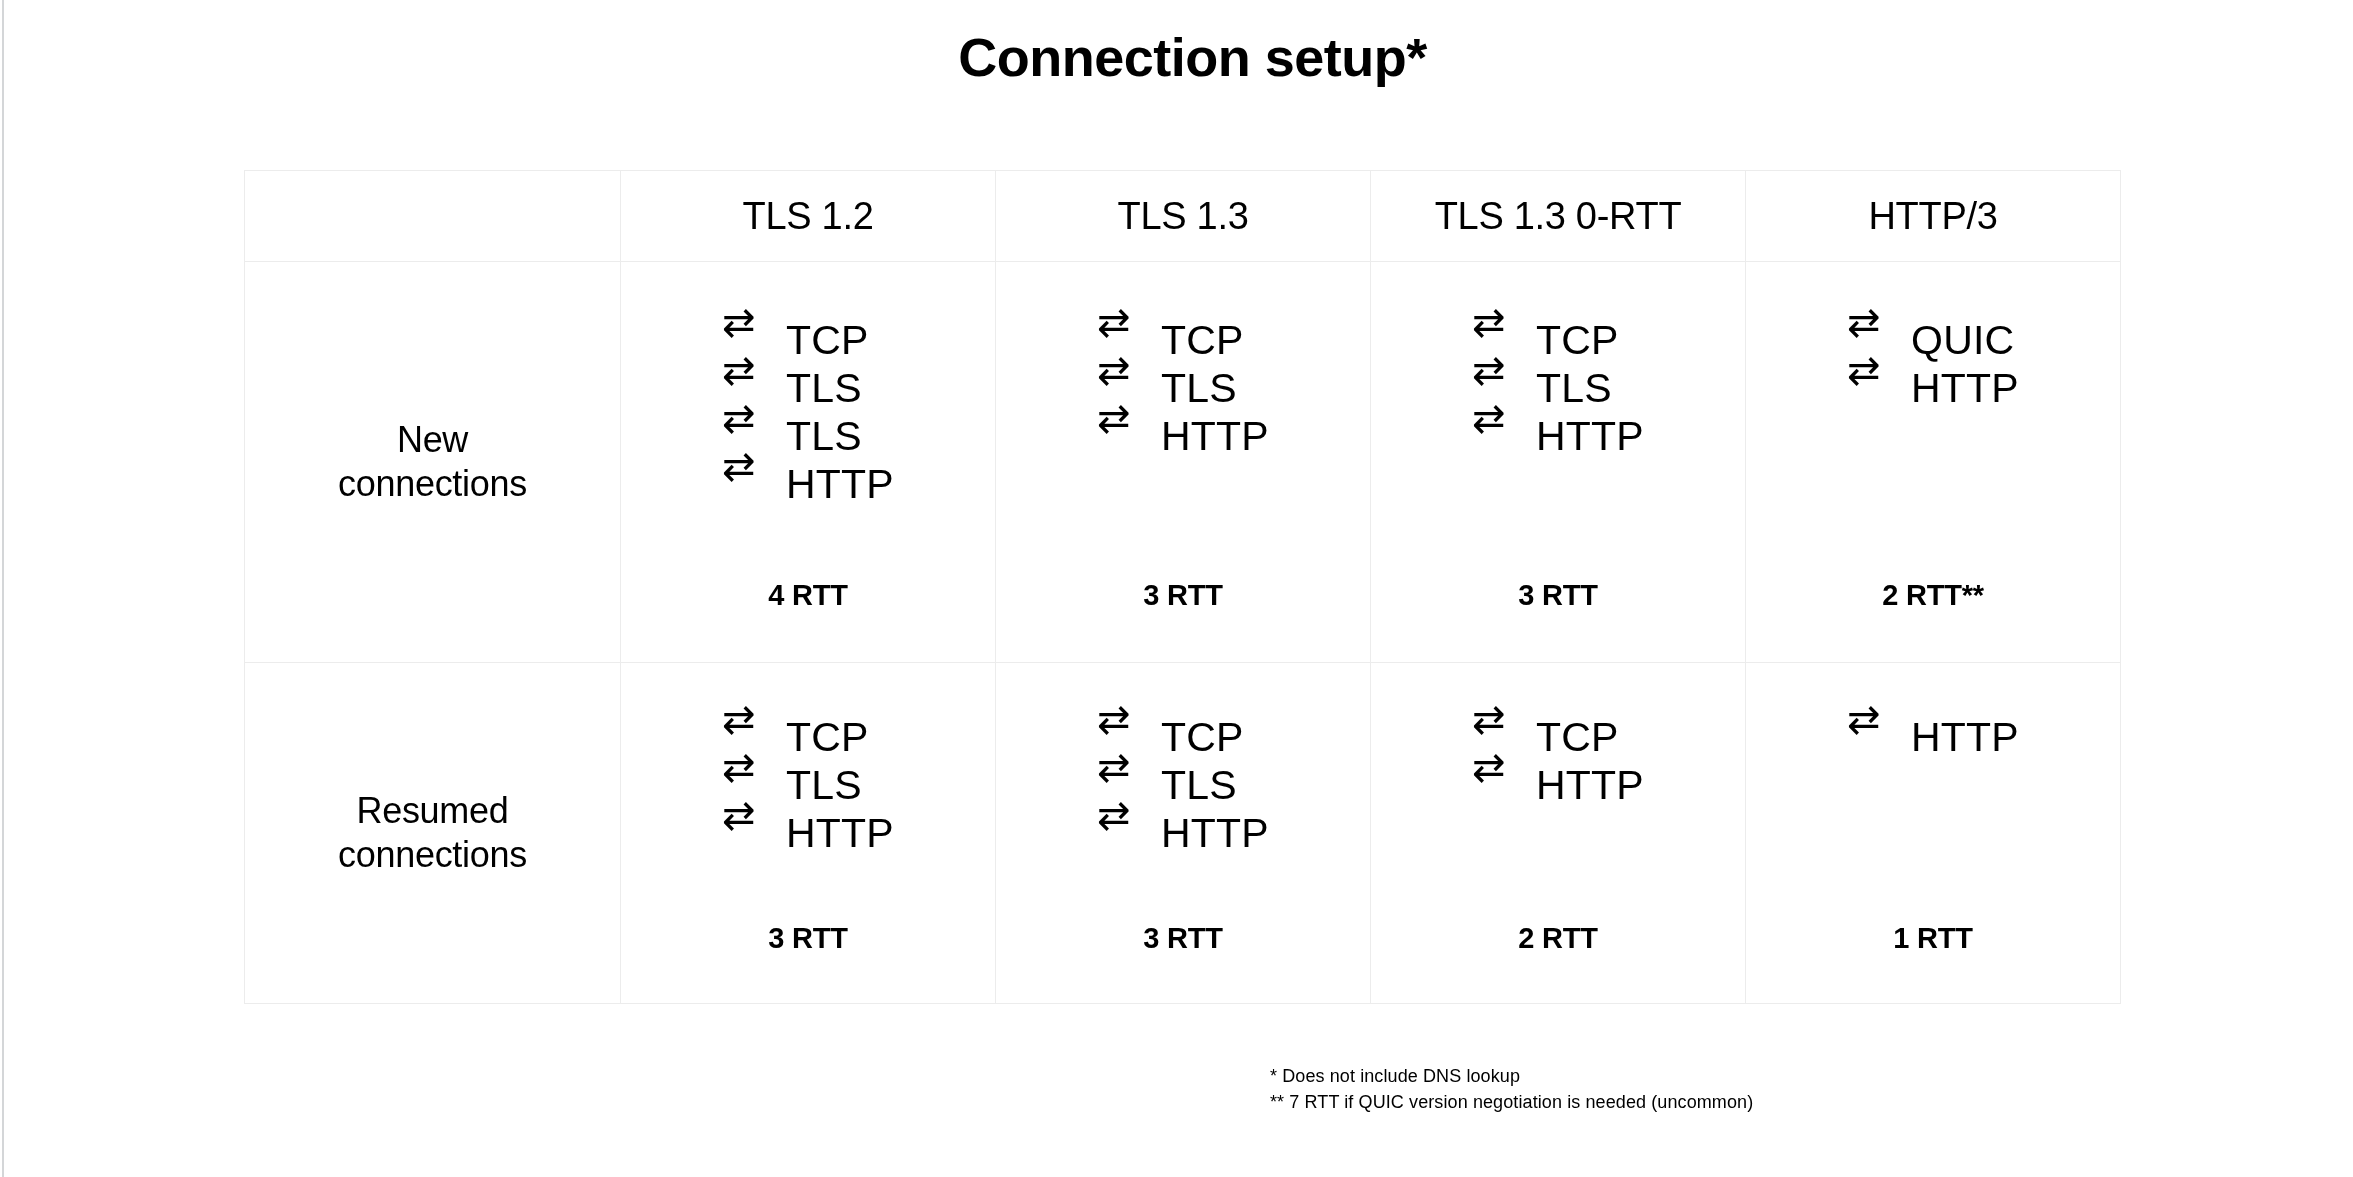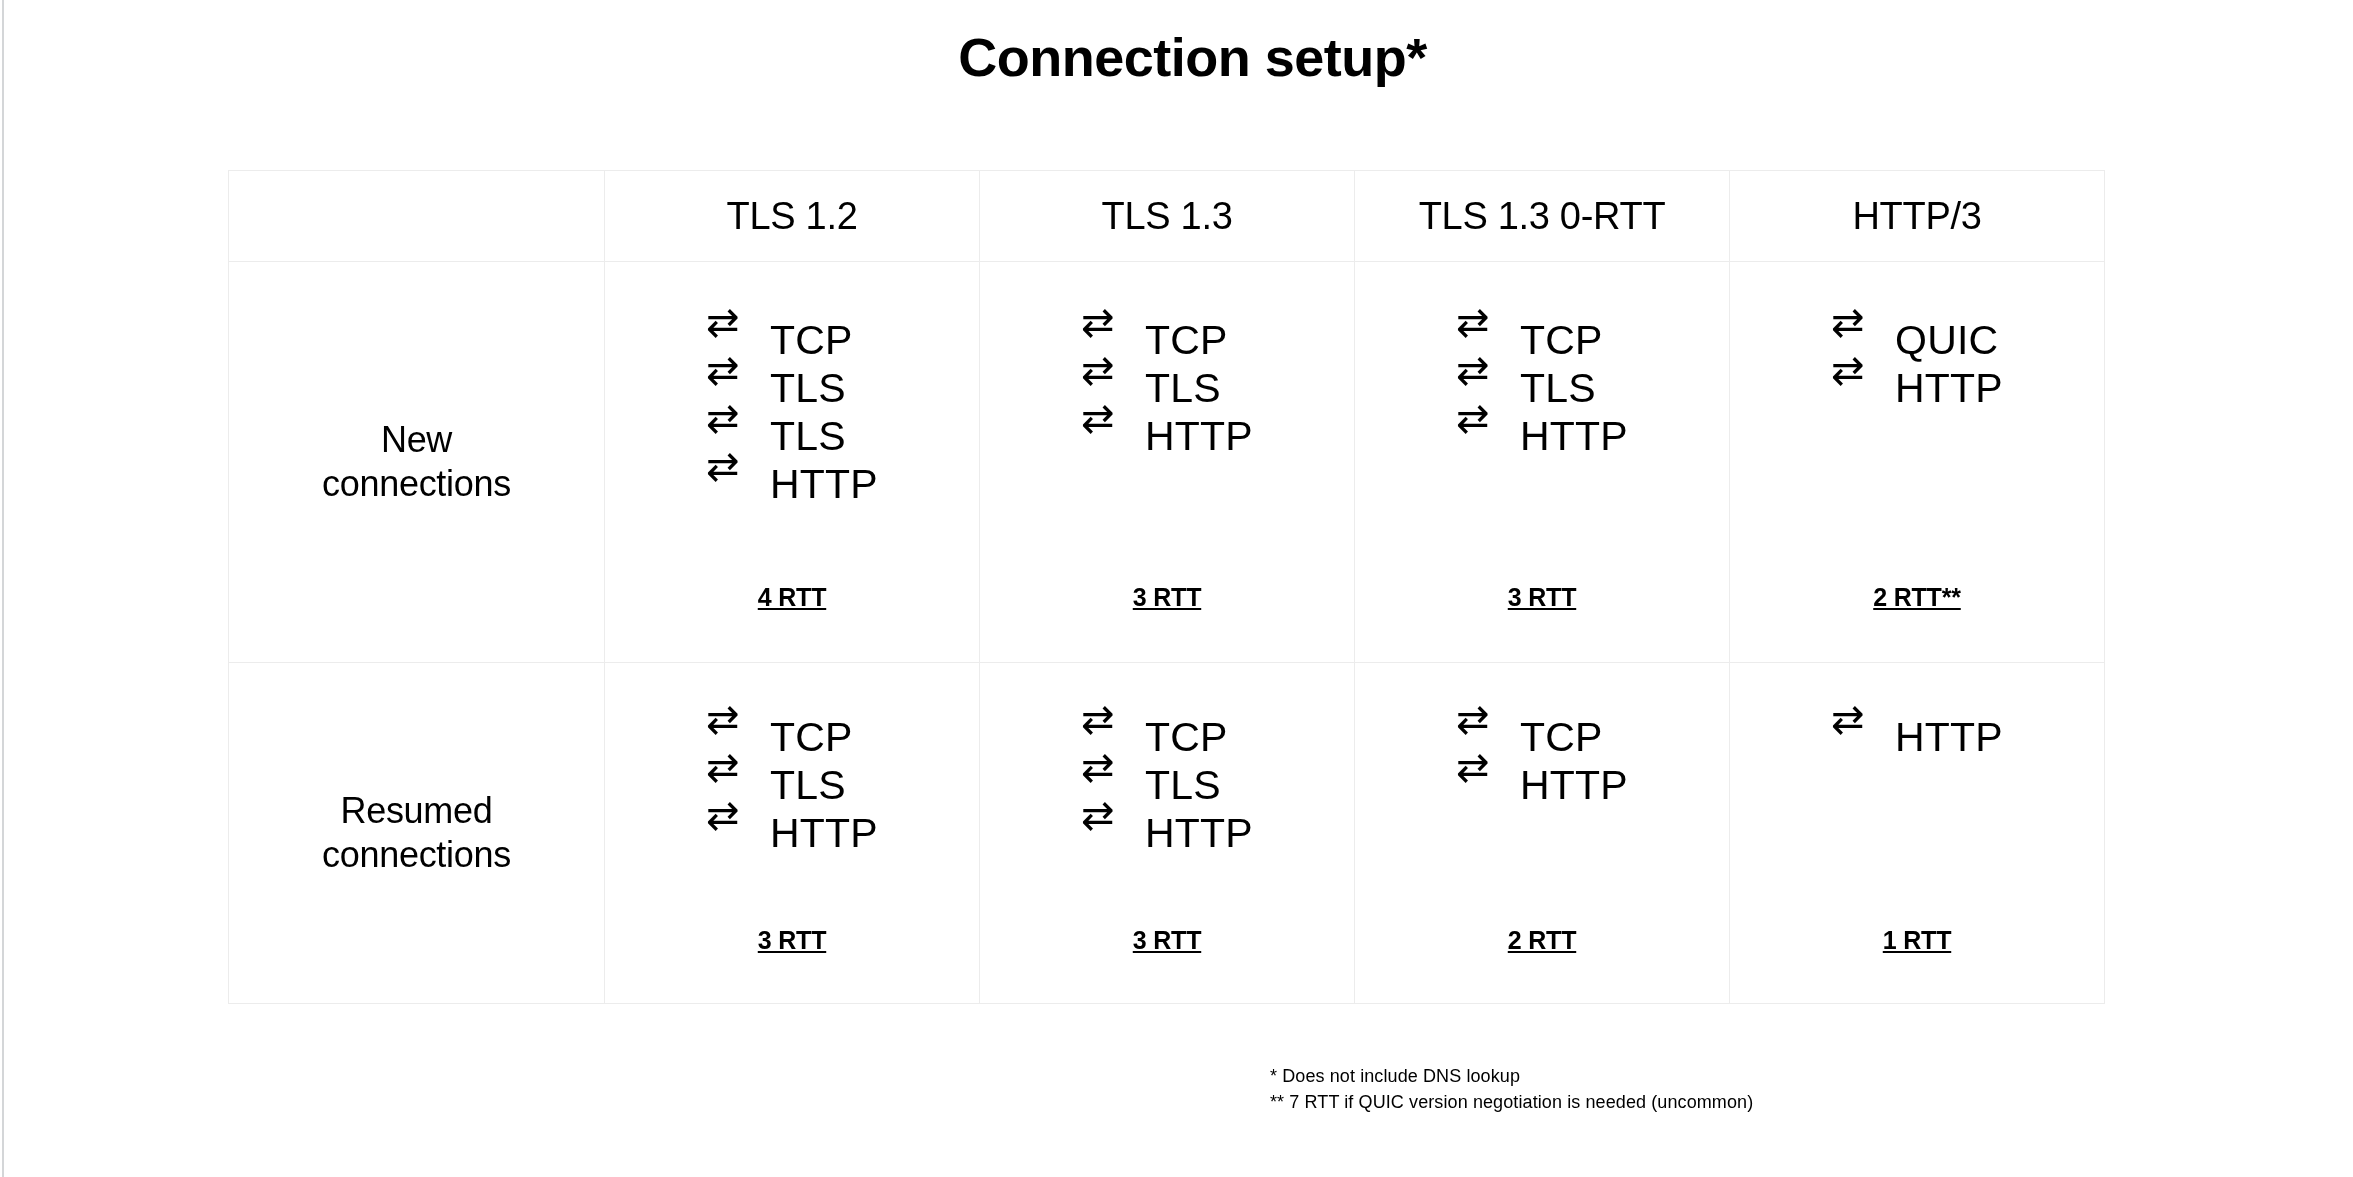--- a/index.html
+++ b/index.html
@@ -33,21 +33,21 @@
     width: 2353px;
     text-align: center;
     font-size: 54px;
     font-weight: bold;
     letter-spacing: -0.5px;
     line-height: 1.1;
   }
 
   .matrix {
     position: absolute;
-    left: 228px;
+    left: 244px;
     top: 170px;
     width: 1698px;
     border-collapse: collapse;
     table-layout: fixed;
   }
   .matrix td, .matrix th {
     border: 1px solid #ececec;
     padding: 0;
     vertical-align: middle;
     font-weight: normal;
@@ -110,25 +110,24 @@
   }
   .step-label {
     font-size: 41px;
     line-height: 1;
     padding-left: 12px;
     letter-spacing: 0.2px;
     margin-top: 33px;
   }
 
   .rtt-total {
-    font-size: 25px;
+    font-size: 29px;
     font-weight: bold;
     letter-spacing: -0.2px;
     text-align: center;
-    text-decoration: underline;
   }
   .row-new .rtt-total    { margin-top: auto; margin-bottom: 50px; }
   .row-resumed .rtt-total{ margin-top: auto; margin-bottom: 48px; }
 
   .footnotes {
     position: absolute;
     left: 1270px;
     top: 1064px;
     font-size: 18px;
     line-height: 1.42;

